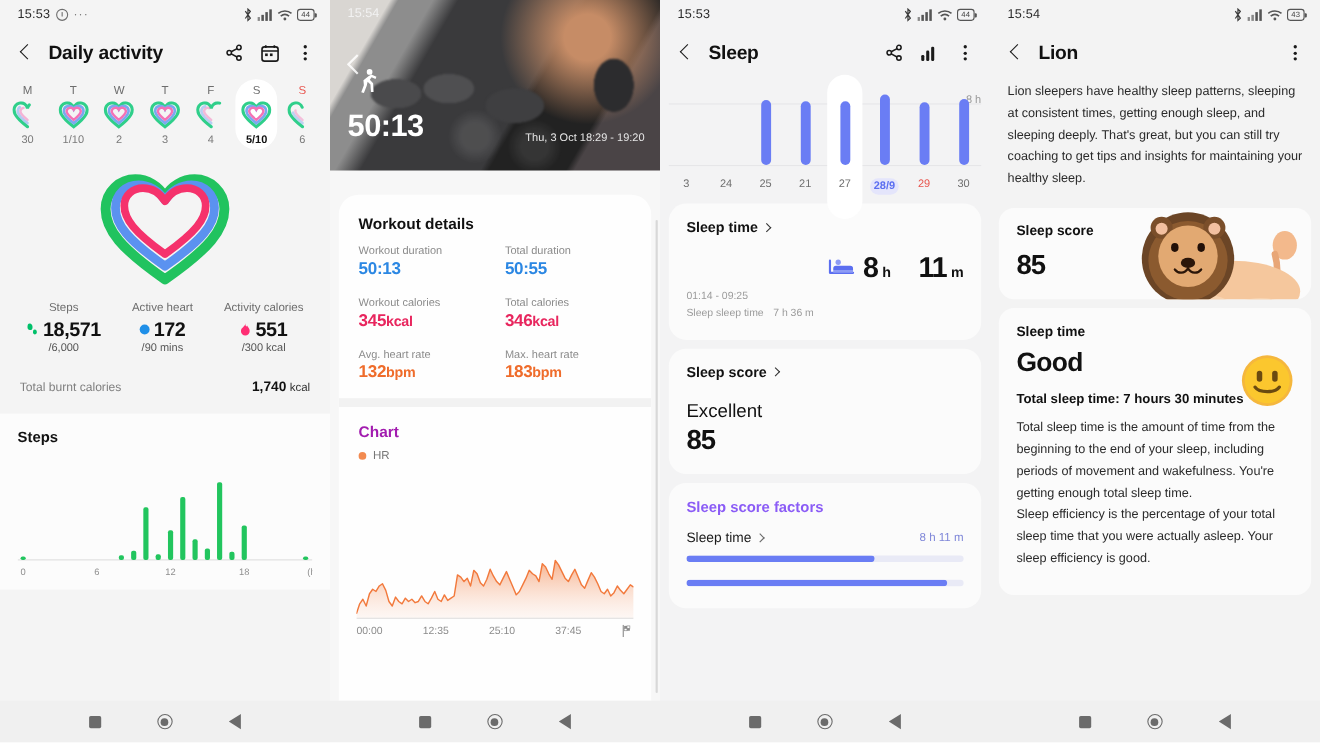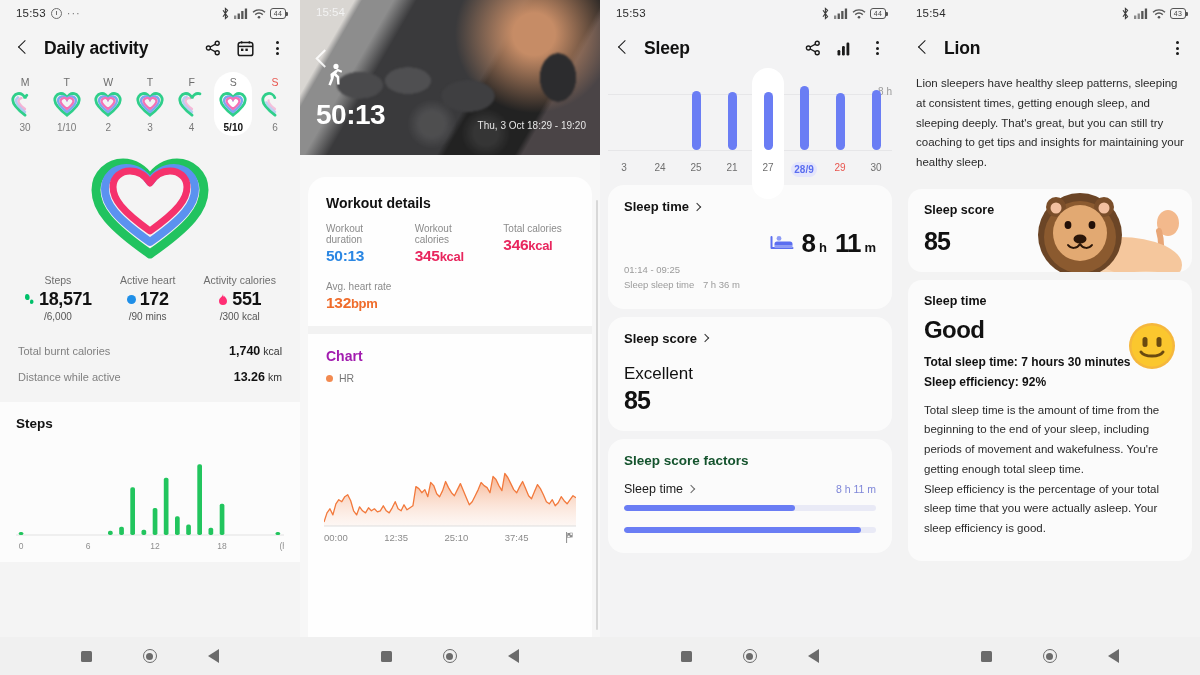--- a/index.html
+++ b/index.html
@@ -158,21 +158,21 @@
   .hero-date {
     position: absolute; right: 14px; bottom: 24px; color: #e6e6e6;
     font-size: 10px; z-index: 4;
   }
 
   .sheet {
     position: absolute; top: 145px; left: 8px; right: 8px; bottom: 38px;
     background: #fefefe; border-radius: 18px 18px 0 0; overflow: hidden; margin-top: 32px;
   }
   .sheet-h { font-size: 14px; font-weight: 700; color: #111; padding: 18px 18px 12px; }
-  .wgrid { display: grid; grid-template-columns: 1fr 1fr 1fr; gap: 16px 18px; padding: 0 18px 14px; }
+  .wgrid { display: grid; grid-template-columns: 1fr 1fr; gap: 16px 18px; padding: 0 18px 14px; }
   .wcell .wl { font-size: 10px; color: #8b8b8b; margin-bottom: 2px; }
   .wcell .wv { font-size: 15.5px; font-weight: 700; letter-spacing: -0.3px; }
   .v-blue { color: #2b87e3; }
   .v-pink { color: #e8265e; }
   .v-orange { color: #ef6c2b; }
   .wv .unit { font-size: 13px; font-weight: 700; }
   .divider-gap { height: 8px; background: #f2f2f2; }
   .chart-h { font-size: 14px; font-weight: 700; color: #a21caf; padding: 14px 18px 8px; }
   .legend { display: flex; align-items: center; gap: 6px; padding: 0 18px 6px; }
   .legend .ldot { width: 7px; height: 7px; border-radius: 50%; background: #f28a50; }
@@ -202,21 +202,21 @@
   .s3card { background: #fbfbfb; border-radius: 16px; margin: 8px 8px 0; padding: 14px 16px 16px; }
   .rowlink { display: flex; align-items: center; gap: 5px; font-size: 13px; font-weight: 700; color: #111; }
   .mini-chev { width: 6px; height: 6px; border-top: 1.6px solid #333; border-right: 1.6px solid #333; transform: rotate(45deg); display: inline-block; }
   .mini-chev.lt { border-color:#6b6b6b; }
   .sleep-big { display: flex; align-items: baseline; justify-content: flex-end; gap: 4px; margin-top: 14px; }
   .sleep-big .num { font-size: 26px; font-weight: 700; color: #111; letter-spacing: -1px; }
   .sleep-big .un { font-size: 13px; color: #111; font-weight: 600; }
   .sleep-sub { text-align: left; font-size: 9.5px; color: #9b9b9b; margin-top: 4px; line-height: 1.5; }
   .score-word { font-size: 17px; color: #111; margin-top: 18px; }
   .score-num { font-size: 25px; font-weight: 700; color: #111; letter-spacing: -0.8px; margin-top: 2px; }
-  .factor-title { font-size: 13.5px; font-weight: 700; color: #14532d; margin-bottom: 14px; }
+  .factor-title { font-size: 13.5px; font-weight: 700; color: #8b5cf6; margin-bottom: 14px; }
   .factor { margin-bottom: 16px; }
   .factor-head { display: flex; justify-content: space-between; align-items: center; }
   .factor-head .fl { display: flex; align-items: center; gap: 5px; font-size: 12.5px; color: #1a1a1a; }
   .factor-head .fv { font-size: 10.5px; color: #7e86d8; }
   .fbar { height: 6px; border-radius: 4px; background: #e9eaf6; margin-top: 9px; position: relative; overflow: hidden; }
   .fbar > i { position: absolute; left: 0; top: 0; bottom: 0; background: #6a7df4; border-radius: 4px; display: block; }
 
   
   .lion-para { padding: 4px 16px 14px; font-size: 11.5px; line-height: 1.72; color: #2a2a2a; }
   .l-card { background: #fbfbfb; border-radius: 14px; margin: 2px 8px 8px; padding: 14px 16px 16px; position: relative; overflow: hidden; }
@@ -397,24 +397,20 @@
           <span class="mval">551</span>
         </div>
         <div class="mgoal">/300 kcal</div>
       </div>
     </div>
 
     <div style="margin-top:14px">
       <div class="totrow">
         <span>Total burnt calories</span>
         <span><span class="tv">1,740</span><span class="tu">kcal</span></span>
-      </div>
-      <div class="totrow">
-        <span>Distance while active</span>
-        <span><span class="tv">13.26</span><span class="tu">km</span></span>
       </div>
     </div>
 
     <div class="steps-sec">
       <div class="card-title">Steps</div>
       <div id="steps-chart" style="margin-top:26px"><svg width="268" height="98" viewBox="0 0 268 98">
        <line x1="0" y1="78" x2="268" y2="78" stroke="#e2e2e2" stroke-width="1"></line>
        <rect x="2.7" y="74.9" width="4.7" height="3.1" rx="1.8" fill="#22c55e"></rect>
             <rect x="92.0" y="73.8" width="4.7" height="4.2" rx="1.8" fill="#22c55e"></rect>
             <rect x="103.2" y="69.7" width="4.7" height="8.3" rx="1.8" fill="#22c55e"></rect>
@@ -458,30 +454,38 @@
     </div>
 
     <div class="sheet">
       <div class="sheet-h">Workout details</div>
       <div class="wgrid">
         <div class="wcell">
           <div class="wl">Workout duration</div>
           <div class="wv v-blue"><span>50:13</span></div>
         </div>
         <div class="wcell">
+          <div class="wl">Total duration</div>
+          <div class="wv v-blue"><span>50:55</span></div>
+        </div>
+        <div class="wcell">
           <div class="wl">Workout calories</div>
           <div class="wv v-pink"><span>345</span><span class="unit">kcal</span></div>
         </div>
         <div class="wcell">
           <div class="wl">Total calories</div>
           <div class="wv v-pink"><span>346</span><span class="unit">kcal</span></div>
         </div>
         <div class="wcell">
           <div class="wl">Avg. heart rate</div>
           <div class="wv v-orange"><span>132</span><span class="unit">bpm</span></div>
+        </div>
+        <div class="wcell">
+          <div class="wl">Max. heart rate</div>
+          <div class="wv v-orange"><span>183</span><span class="unit">bpm</span></div>
         </div>
       </div>
       <div class="divider-gap"></div>
       <div class="chart-h">Chart</div>
       <div class="legend">
         <span class="ldot"></span>
         <span class="ltxt">HR</span>
       </div>
       <div id="hr-chart" style="margin-top:40px">
           <svg width="252" height="100" viewBox="0 0 252 100" style="display:block;margin:0 auto">
@@ -612,21 +616,21 @@
       </div>
       <div class="sleep-big">
         <svg width="24" height="20" viewBox="0 0 24 20" style="margin-right:4px">
           <path d="M1.5 5v11M1.5 16h21" stroke="#5b6ef0" stroke-width="2" stroke-linecap="round"></path>
           <path d="M4.5 13.5h18v2.5h-18z" fill="#8d9bf5"></path>
           <path d="M7 9.5h13a2.5 2.5 0 0 1 2.5 2.5v1.5H4.5V12A2.5 2.5 0 0 1 7 9.5z" fill="#5b6ef0"></path>
           <circle cx="9" cy="6.4" r="2.4" fill="#8d9bf5"></circle>
         </svg>
         <span class="num">8</span>
         <span class="un">h</span>
-        <span class="num" style="margin-left:4px">11</span>
+        <span class="num" style="margin-left:21px">11</span>
         <span class="un">m</span>
       </div>
       <div class="sleep-sub">01:14 - 09:25</div>
       <div class="sleep-sub" style="margin-top:1px">
         <span>Sleep sleep time</span>
         <span style="margin-left:6px">7 h 36 m</span>
       </div>
     </div>
 
     <div class="s3card">
@@ -737,21 +741,20 @@
       <div class="l-label">Sleep time</div>
       <div class="l-good">Good</div>
       <svg class="smiley" viewBox="0 0 48 48">
         <circle cx="24" cy="24" r="23" fill="#f5b73d"></circle>
         <circle cx="24" cy="24" r="20.5" fill="#fbc72e"></circle>
         <rect x="14.5" y="15" width="5" height="10" rx="2.5" fill="#6a4a10"></rect>
         <rect x="28.5" y="15" width="5" height="10" rx="2.5" fill="#6a4a10"></rect>
         <path d="M13 30c3.6 5.4 18.4 5.4 22 0" stroke="#6a4a10" stroke-width="3" fill="none" stroke-linecap="round"></path>
       </svg>
       <div class="l-bold">Total sleep time: 7 hours 30 minutes</div>
-      <div class="l-bold" style="margin-top:0">Sleep efficiency: 92%</div>
       <div class="l-body">Total sleep time is the amount of time from the beginning to the end of your sleep, including periods of movement and wakefulness. You're getting enough total sleep time.</div>
       <div class="l-body" style="margin-top:0">Sleep efficiency is the percentage of your total sleep time that you were actually asleep. Your sleep efficiency is good.</div>
     </div>
 
     <div class="navbar">
       <div class="nsq"></div>
       <div class="ncir"></div>
       <div class="ntri"></div>
     </div>
   </div>

